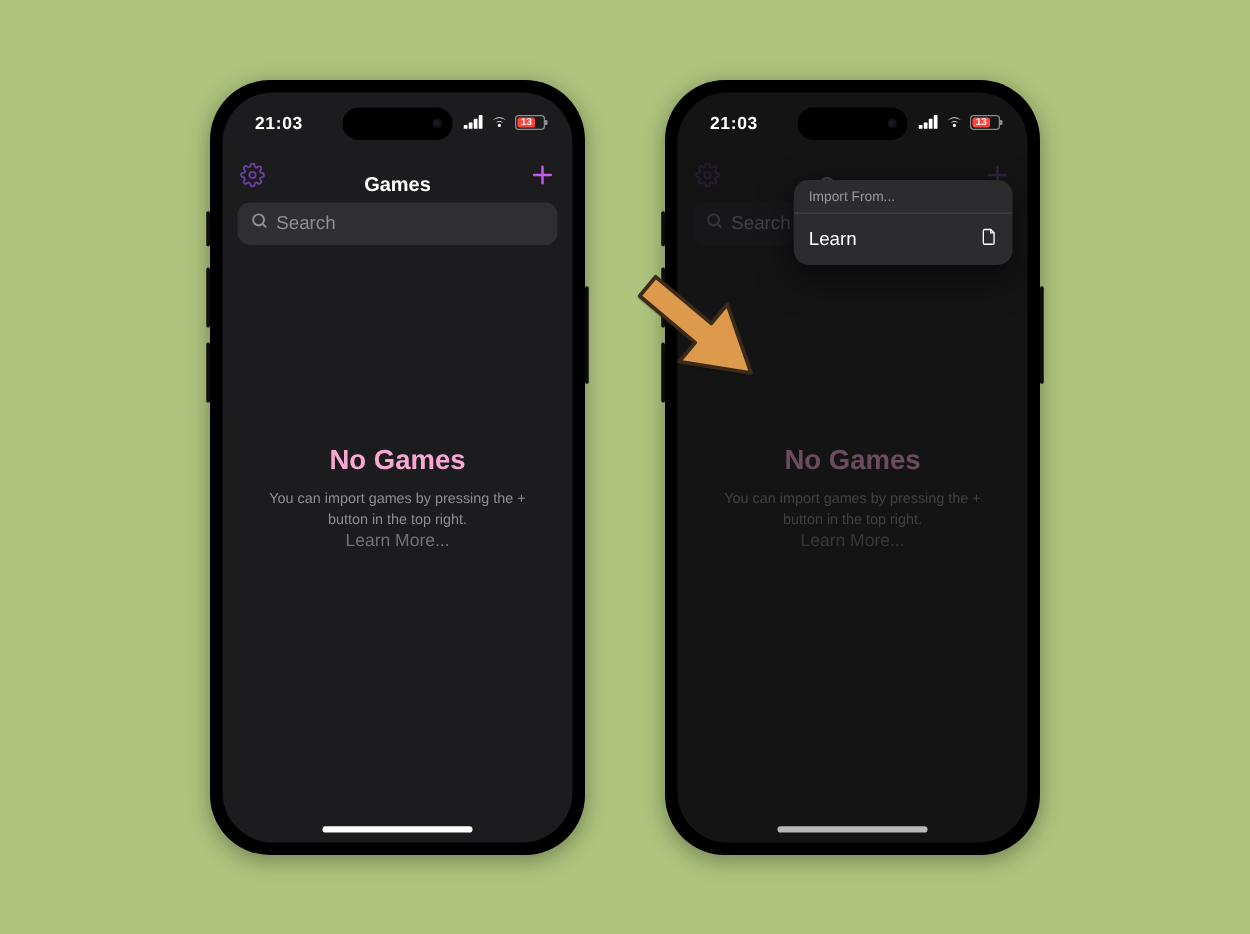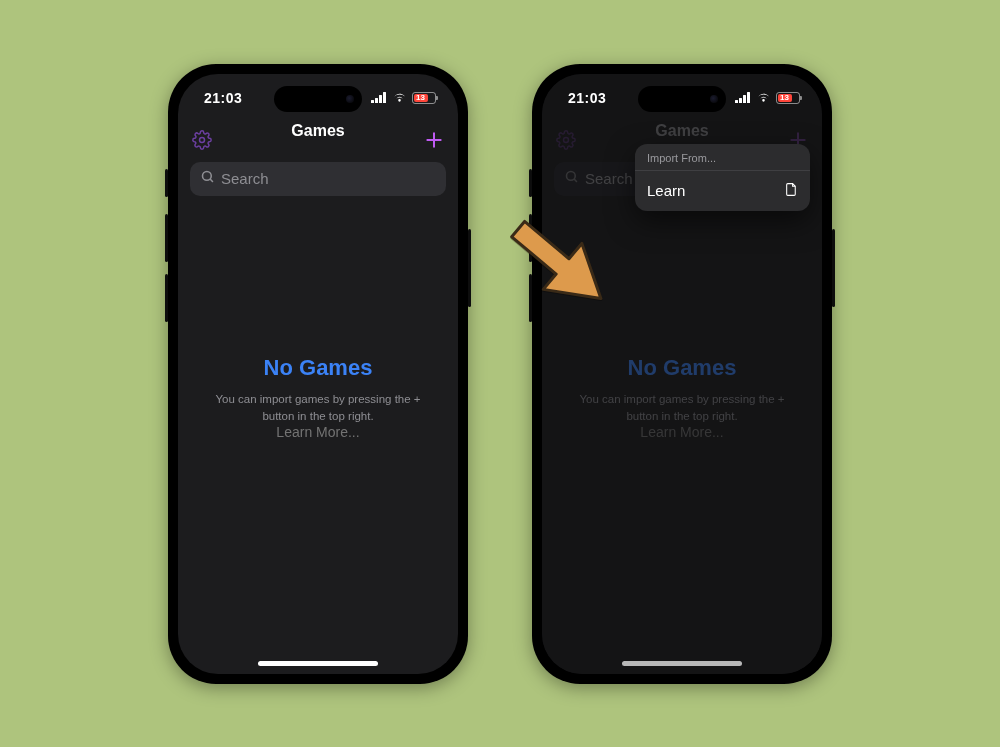--- a/index.html
+++ b/index.html
@@ -93,30 +93,30 @@
     position:relative; display:flex; align-items:center;
     height:12px; padding:0 1px;
     border:1px solid rgba(255,255,255,0.5); border-radius:3px;
   }
   .batt-box::after{
     content:"";position:absolute;right:-3px;top:3px;width:2px;height:4px;
     background:rgba(255,255,255,0.5);border-radius:0 1px 1px 0;
   }
   .batt-inner{
     background:#ff453a;border-radius:2px;height:8px;
-    display:flex;align-items:center;justify-content:flex-start;
+    display:flex;align-items:center;justify-content:center;
     min-width:14px; padding:0 2px;
   }
   .batt-text{font-size:8px;font-weight:700;color:#fff;line-height:1;}
   .batt-right-space{ width:6px;height:8px;}
 
   
   .navbar {
     height: 36px;
-    display:flex; align-items:flex-start; justify-content:center;
+    display:flex; align-items:flex-end; justify-content:center;
     position:relative;
     padding: 0 14px;
   }
   .nav-title { color:#fff; font-size:16px; font-weight:600; }
   .nav-left, .nav-right {
     position:absolute; top:50%; transform:translateY(-50%);
     color:#a855f7;
   }
   .nav-left{ left:14px; }
   .nav-right{ right:14px; }
@@ -136,21 +136,21 @@
   .dim .searchbar { background:#262629; }
   .search-icon { color:#8e8e93; }
   .search-ph { color:#8e8e93; font-size:15px; }
 
   .empty {
     flex:1;
     display:flex; flex-direction:column; align-items:center; justify-content:center;
     padding: 0 22px 90px 22px;
     text-align:center;
   }
-  .empty-title { color:#3b82f6; font-size:22px; font-weight:600; margin-bottom:10px;}
+  .empty-title { color:#f9a8d4; font-size:22px; font-weight:600; margin-bottom:10px;}
   .empty-sub { color:#8e8e93; font-size:11.5px; line-height:1.45; }
   .learn { color:#737373; font-size:14px; font-weight:500; }
 
   .homebar {
     position:absolute; bottom:8px; left:50%; transform:translateX(-50%);
     width:120px; height:5px; background:#fff; border-radius:3px;
   }
 
   
   .dim .dimmable { opacity:0.55; }

